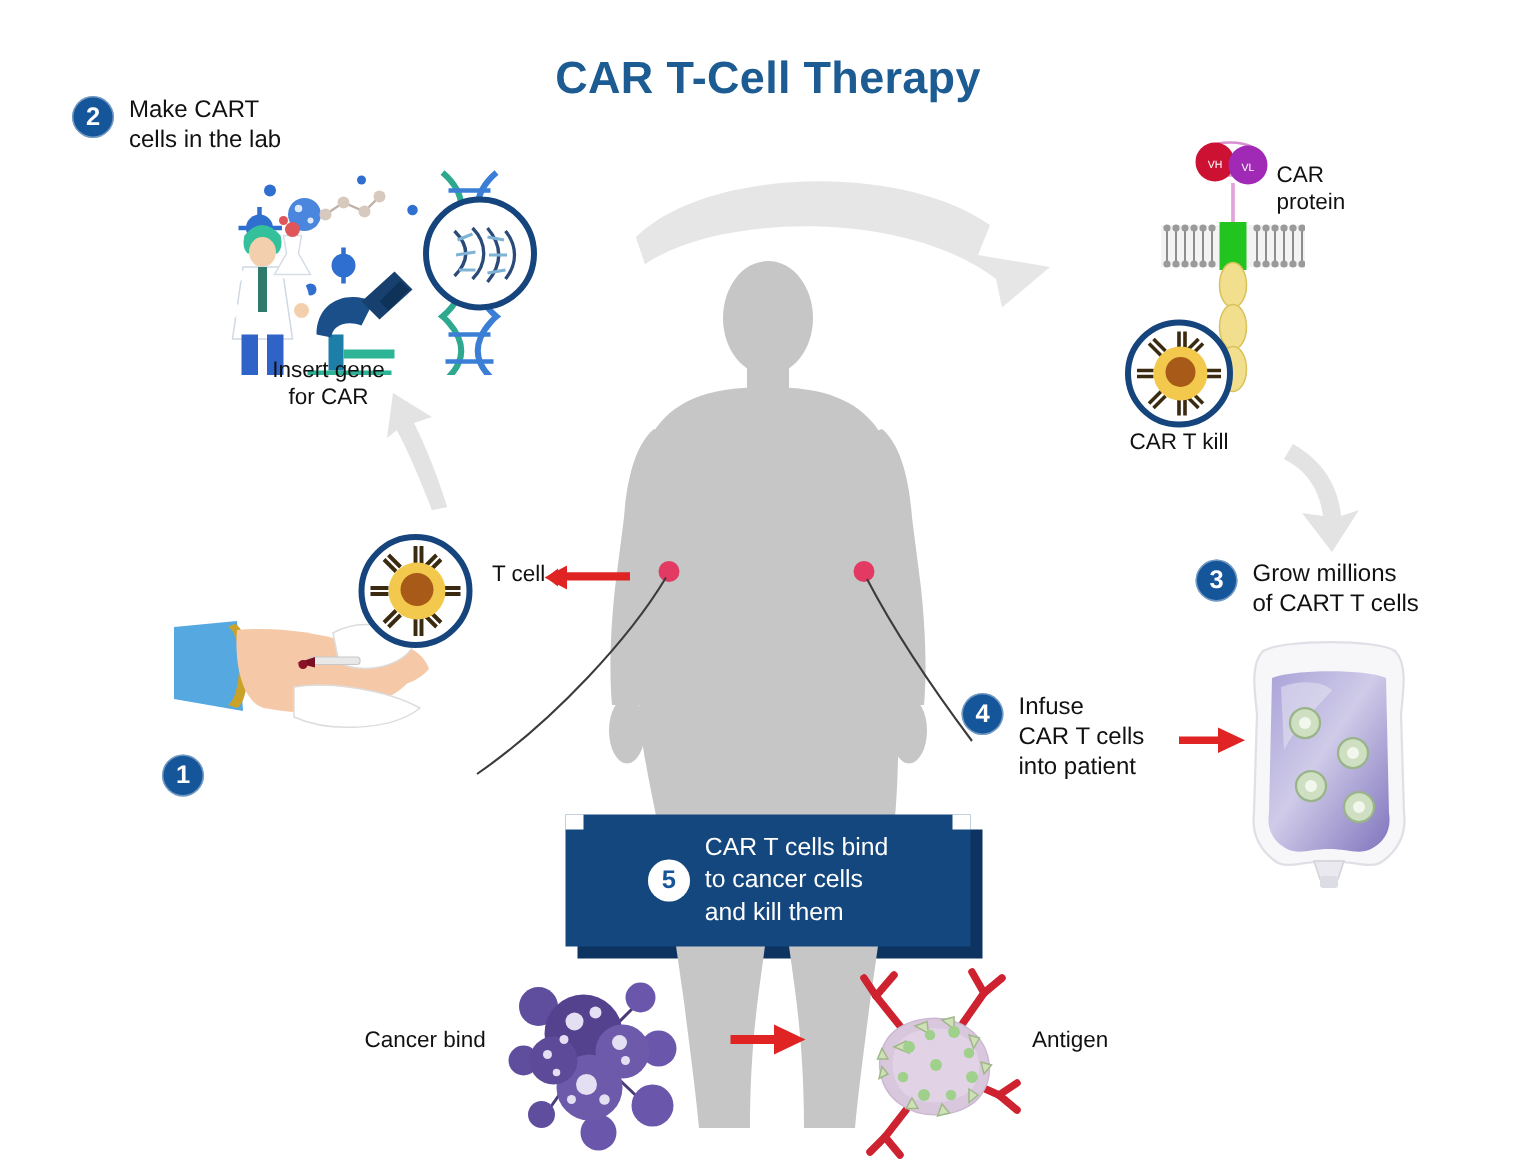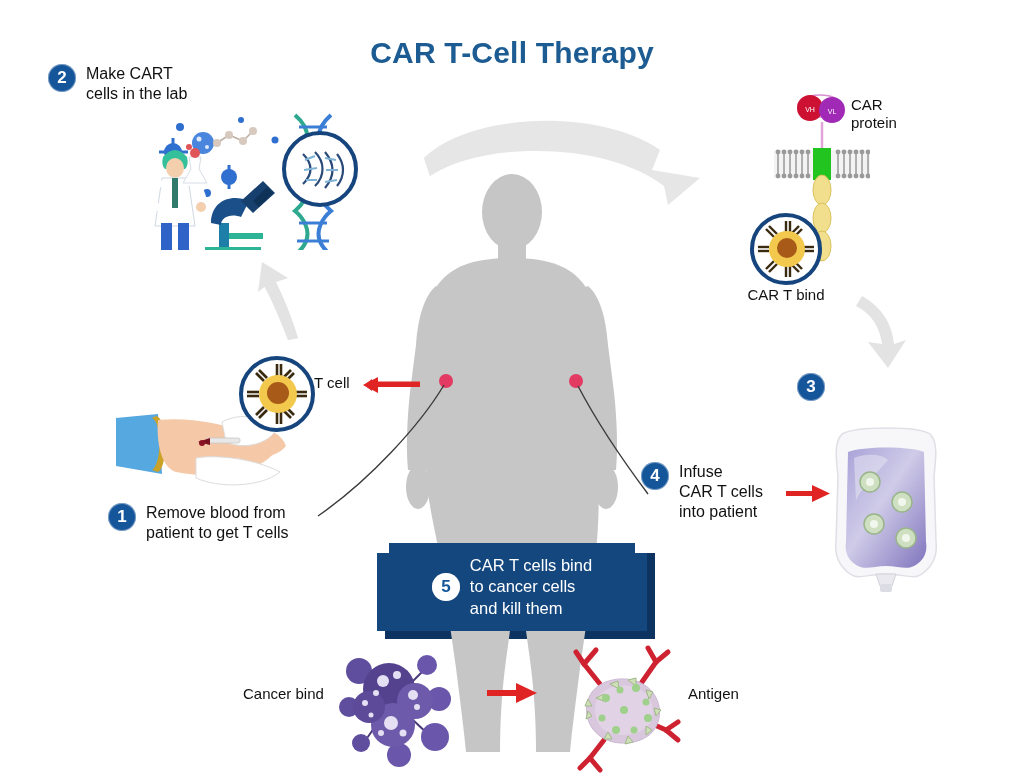--- a/index.html
+++ b/index.html
@@ -243,20 +243,22 @@
     <g stroke="#7fb3d5" stroke-width="2">
       <line x1="24" y1="30" x2="34" y2="26"></line>
       <line x1="23" y1="40" x2="36" y2="38"></line>
       <line x1="25" y1="50" x2="36" y2="50"></line>
       <line x1="44" y1="28" x2="55" y2="30"></line>
       <line x1="45" y1="40" x2="57" y2="40"></line>
       <line x1="44" y1="52" x2="56" y2="50"></line>
     </g>
   </svg>
 
+  <div class="abs label" style="left:158px;top:238px;width:122px;">Insert gene
+for CAR</div>
 
   <svg class="abs" style="left:110px;top:396px;" width="185" height="92">
 
     <path d="M6,22 L48,18 L52,78 L6,70 Z" fill="#55a8e0"></path>
 
     <path d="M46,20 C58,22 58,72 48,76 L42,74 C52,68 52,26 42,22 Z" fill="#c9a227"></path>
 
     <path d="M48,24 C92,20 140,34 168,52 C150,78 110,84 66,76 C52,72 46,48 48,24 Z" fill="#f5c9a8"></path>
 
     <path d="M140,36 C158,30 172,38 176,50 C166,62 148,64 136,56 Z" fill="#f5c9a8"></path>
@@ -286,26 +288,24 @@
       <line x1="57" y1="19" x2="49" y2="27"></line>
         <line x1="54" y1="16" x2="46" y2="24"></line>
       <line x1="19" y1="61" x2="27" y2="53"></line>
         <line x1="22" y1="64" x2="30" y2="56"></line>
       <line x1="57" y1="61" x2="49" y2="53"></line>
         <line x1="54" y1="64" x2="46" y2="56"></line>
     </g>
     <circle cx="41" cy="40" r="19" fill="#f2c94c"></circle>
     <circle cx="41" cy="39" r="11" fill="#a85a18"></circle>
   </svg>
-  <div class="abs label left" style="left:314px;top:374px;">T cell</div>
+  <div class="abs label left" style="left:328px;top:374px;">T cell</div>
 
   <div class="abs step-row" style="left:108px;top:503px;">
     <div class="badge">1</div>
-    <div class="steptext">Remove blood from
-patient to get T cells</div>
   </div>
 
   <svg class="abs" style="left:760px;top:88px;" width="110" height="180">
 
     <ellipse cx="60" cy="18" rx="22" ry="11" fill="none" stroke="#d98fd0" stroke-width="1.6"></ellipse>
 
     <circle cx="50" cy="20" r="13" fill="#cc1133"></circle>
     <circle cx="72" cy="22" r="13" fill="#a02ab5"></circle>
     <text x="50" y="24" font-size="7" fill="#ffffff" text-anchor="middle" font-family="Liberation Sans, sans-serif">VH</text>
     <text x="72" y="26" font-size="7" fill="#ffffff" text-anchor="middle" font-family="Liberation Sans, sans-serif">VL</text>
@@ -353,21 +353,21 @@
         <circle cx="102" cy="88" r="2.4"></circle>
         <circle cx="108" cy="88" r="2.4"></circle>
     </g>
 
     <rect x="53" y="60" width="18" height="32" fill="#22c520"></rect>
 
     <ellipse cx="62" cy="102" rx="9" ry="15" fill="#f2df8e" stroke="#d9c15a" stroke-width="1"></ellipse>
     <ellipse cx="62" cy="130" rx="9" ry="15" fill="#f2df8e" stroke="#d9c15a" stroke-width="1"></ellipse>
     <ellipse cx="62" cy="158" rx="9" ry="15" fill="#f2df8e" stroke="#d9c15a" stroke-width="1"></ellipse>
   </svg>
-  <div class="abs label left" style="left:851px;top:96px;">CAR
+  <div class="abs label left" style="left:851px;top:108px;">CAR
 protein</div>
 
   <svg class="abs" style="left:748px;top:211px;" width="76" height="76">
     <circle cx="38" cy="38" r="34" fill="#ffffff" stroke="#16457e" stroke-width="4"></circle>
     <g stroke="#3a2a10" stroke-width="2.4">
       <line x1="38" y1="10" x2="38" y2="21"></line>
         <line x1="42" y1="10" x2="42" y2="21"></line>
       <line x1="38" y1="55" x2="38" y2="66"></line>
         <line x1="42" y1="55" x2="42" y2="66"></line>
       <line x1="10" y1="36" x2="21" y2="36"></line>
@@ -379,24 +379,26 @@
       <line x1="54" y1="18" x2="46" y2="26"></line>
         <line x1="51" y1="15" x2="43" y2="23"></line>
       <line x1="18" y1="58" x2="26" y2="50"></line>
         <line x1="21" y1="61" x2="29" y2="53"></line>
       <line x1="54" y1="58" x2="46" y2="50"></line>
         <line x1="51" y1="61" x2="43" y2="53"></line>
     </g>
     <circle cx="39" cy="38" r="18" fill="#f2c94c"></circle>
     <circle cx="39" cy="37" r="10" fill="#a85a18"></circle>
   </svg>
-  <div class="abs label" style="left:735px;top:286px;width:102px;">CAR T bind</div>
+  <div class="abs label" style="left:735px;top:286px;width:102px;">CAR T kill</div>
 
   <div class="abs step-row" style="left:797px;top:373px;">
     <div class="badge">3</div>
+    <div class="steptext">Grow millions
+of CART T cells</div>
   </div>
 
   <svg class="abs" style="left:826px;top:424px;" width="120" height="172">
     <defs>
       <linearGradient id="bagfluid" x1="0" y1="0" x2="1" y2="1">
         <stop offset="0%" stop-color="#a9a2d8"></stop>
         <stop offset="45%" stop-color="#cfcbe8"></stop>
         <stop offset="100%" stop-color="#7f74bd"></stop>
       </linearGradient>
     </defs>

